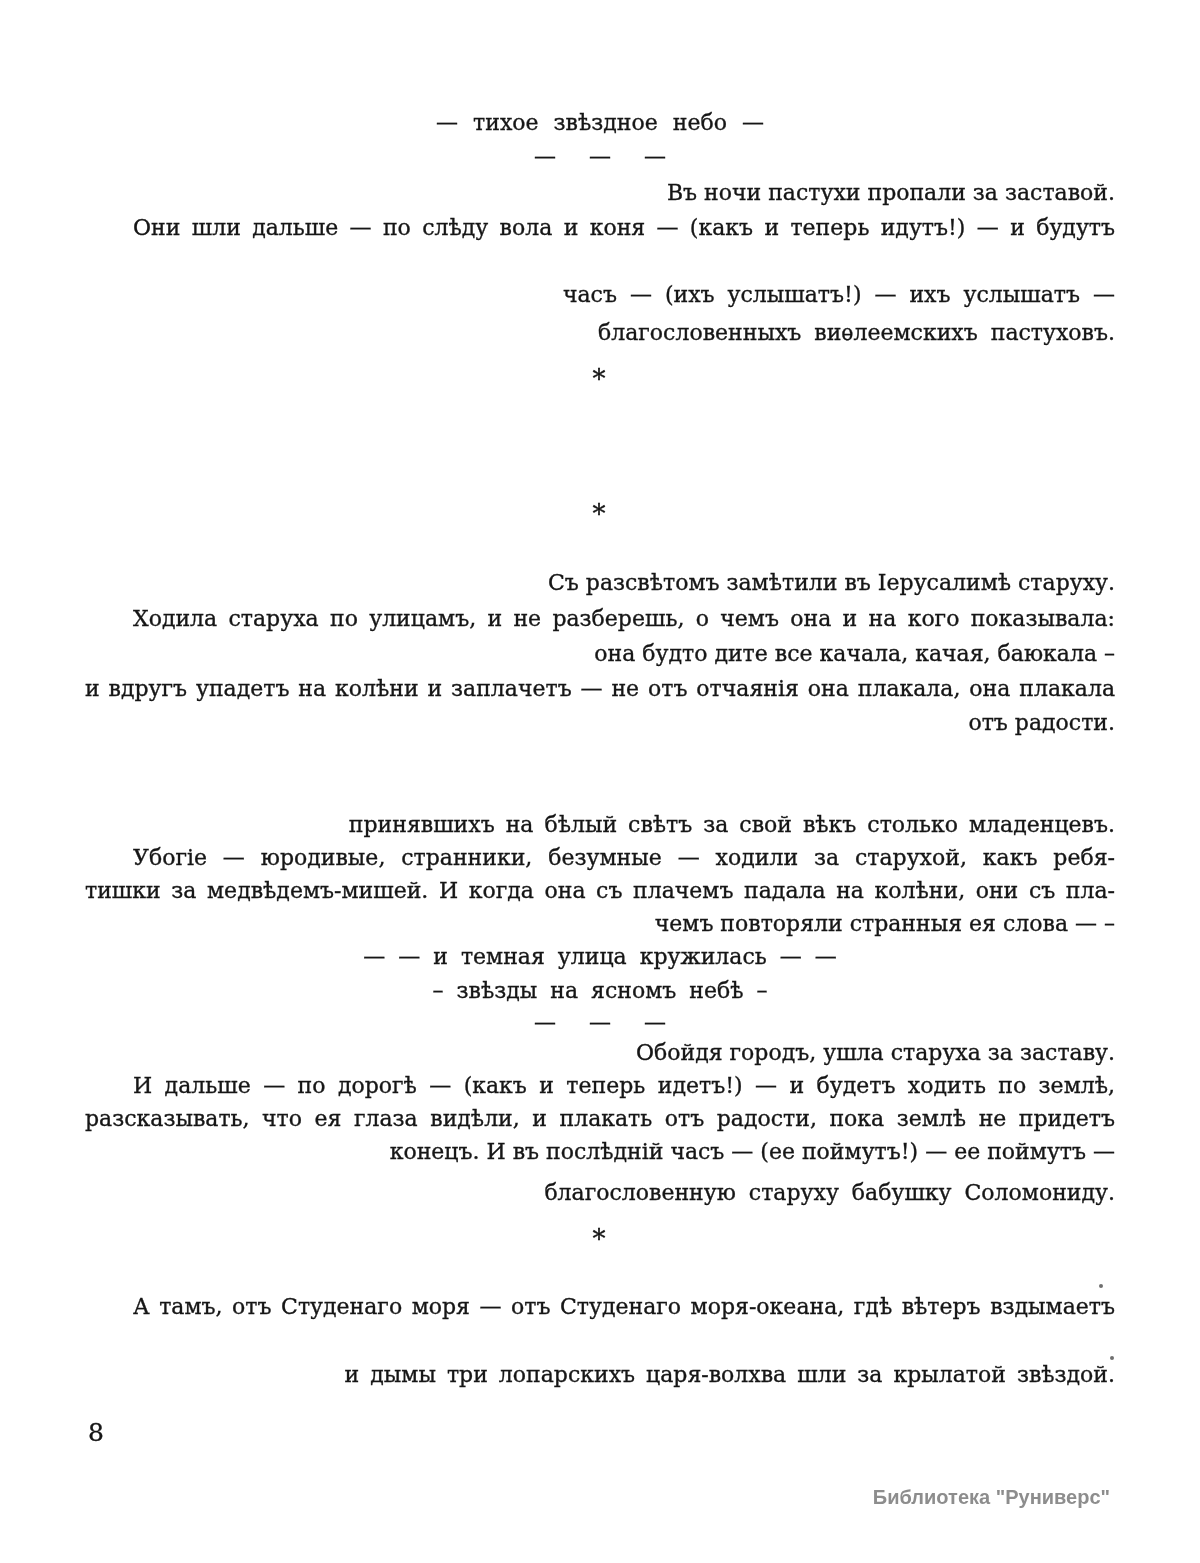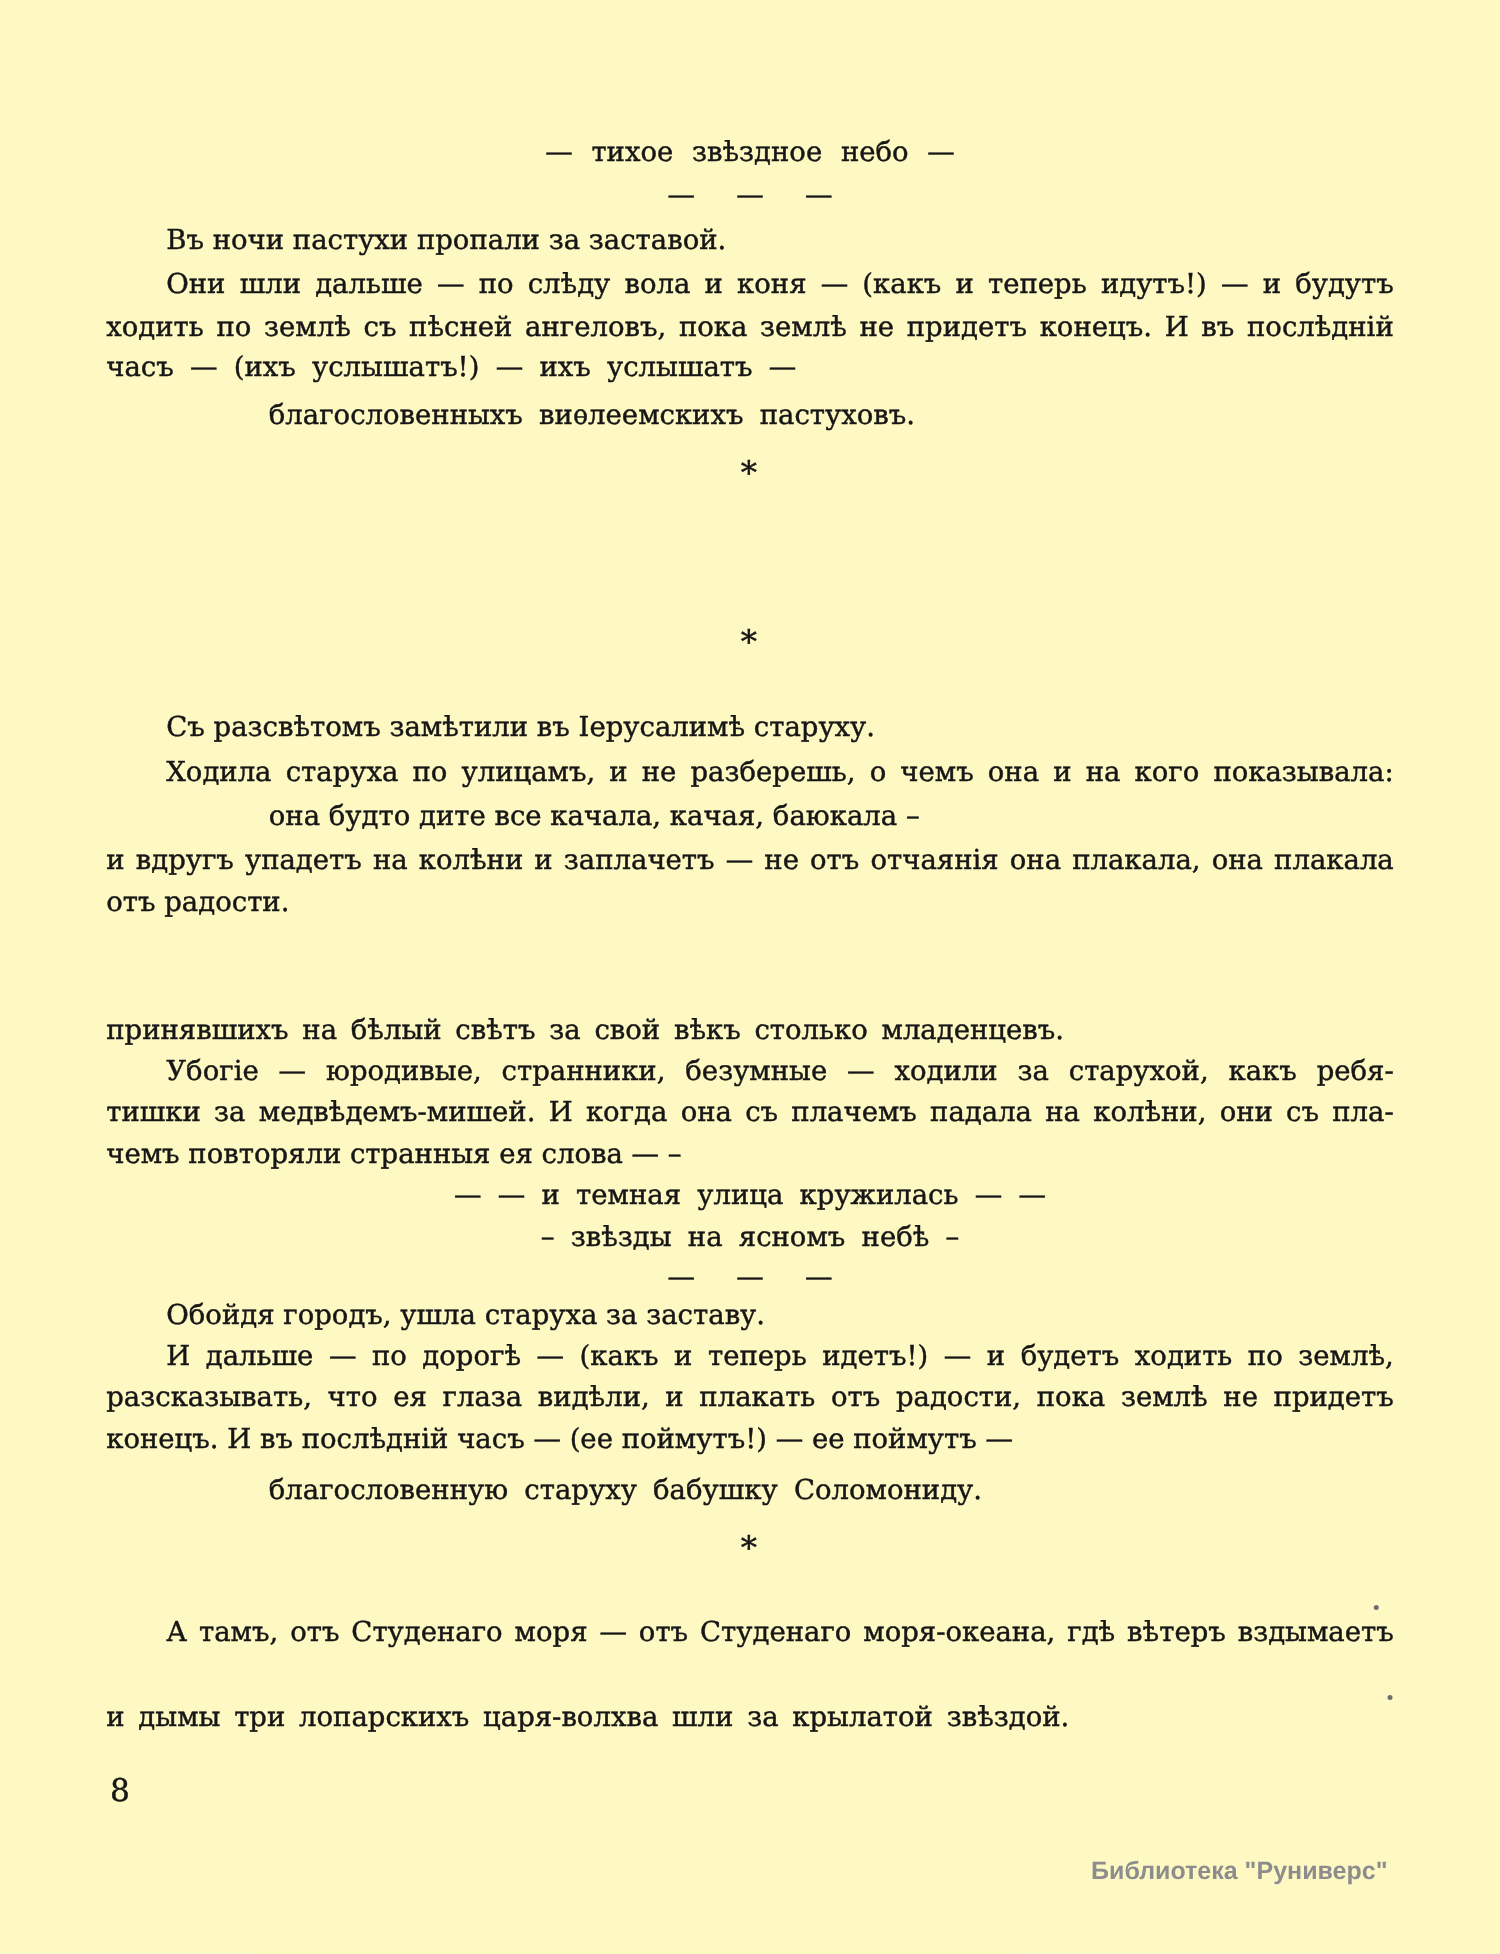--- a/index.html
+++ b/index.html
@@ -1,30 +1,31 @@
 <!DOCTYPE html>
 <html><head>
 <meta charset="utf-8">
 <style>
   html,body{margin:0;padding:0;background:#e9e9e9;}
   .page{
     position:relative;
     width:1200px;height:1563px;
     margin:0 auto;
-    background:#fef9c3;
+    background:#ffffff;
     font-family:"DejaVu Serif",serif;
     color:#161616;
     -webkit-text-stroke:0.35px;
     overflow:hidden;
   }
   .line{
     position:absolute;left:85px;width:1030px;
     box-sizing:border-box;
     font-size:22px;line-height:34px;
     white-space:nowrap;
+    text-align:right;
   }
   .j{text-align:justify;text-align-last:justify;white-space:normal;}
   .c{text-align:center;white-space:normal;}
   .i1{padding-left:48px;}
   .i2{padding-left:130px;}
   .dash{word-spacing:26px;}
   .ws8{word-spacing:8px;}
   .ws6{word-spacing:6px;}
   .ws4{word-spacing:4px;}
   .star{text-align:center;font-size:26px;letter-spacing:2px;white-space:normal;}
@@ -43,21 +44,20 @@
 </head>
 <body>
 
 <div class="page">
 
   <div class="line c ws8" style="top:106px">— тихое звѣздное небо —</div>
   <div class="line c dash" style="top:140px">— — —</div>
 
   <div class="line i1" style="top:176px">Въ ночи пастухи пропали за заставой.</div>
   <div class="line i1 j" style="top:211px">Они шли дальше — по слѣду вола и коня — (какъ и теперь идутъ!) — и будутъ</div>
-  <div class="line j" style="top:246px">ходить по землѣ съ пѣсней ангеловъ, пока землѣ не придетъ конецъ. И въ послѣдній</div>
   <div class="line ws6" style="top:278px">часъ — (ихъ услышатъ!) — ихъ услышатъ —</div>
   <div class="line i2 ws6" style="top:316px">благословенныхъ виѳлеемскихъ пастуховъ.</div>
 
   <div class="line star" style="top:362px">*</div>
 
 
   <div class="line star" style="top:497px">*</div>
 
   <div class="line i1" style="top:566px">Съ разсвѣтомъ замѣтили въ Іерусалимѣ старуху.</div>
   <div class="line i1 j" style="top:602px">Ходила старуха по улицамъ, и не разберешь, о чемъ она и на кого показывала:</div>

